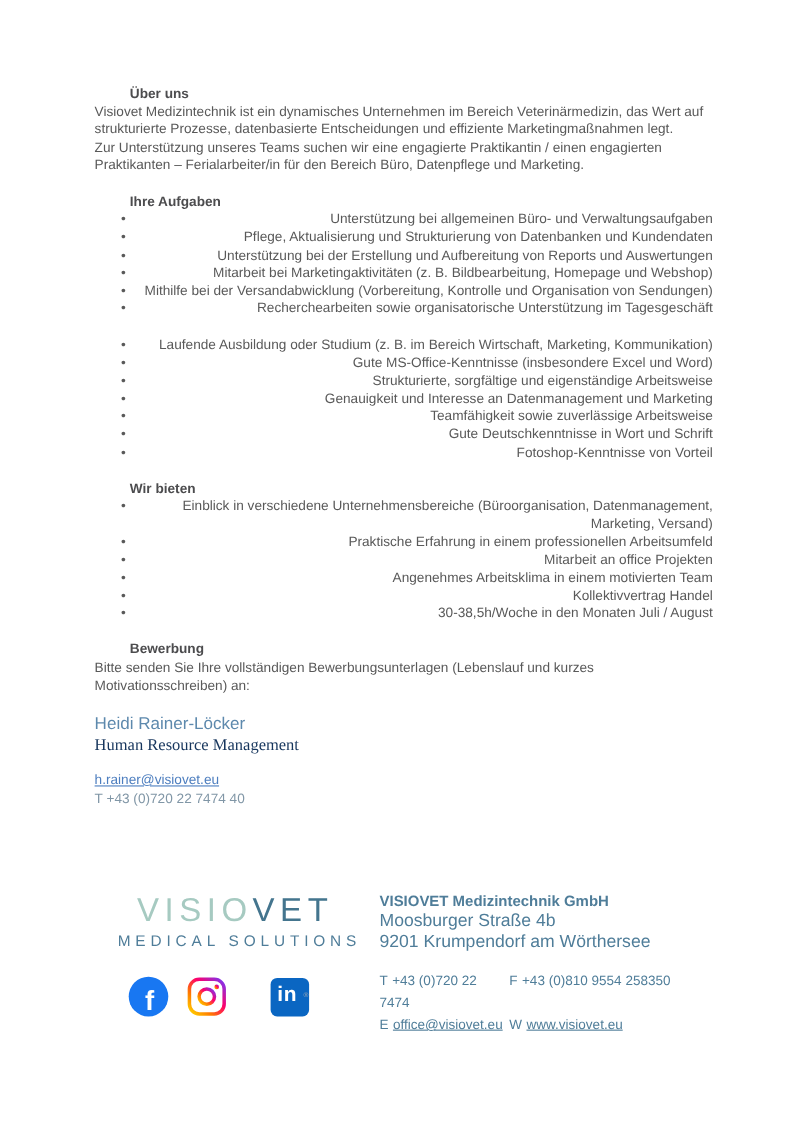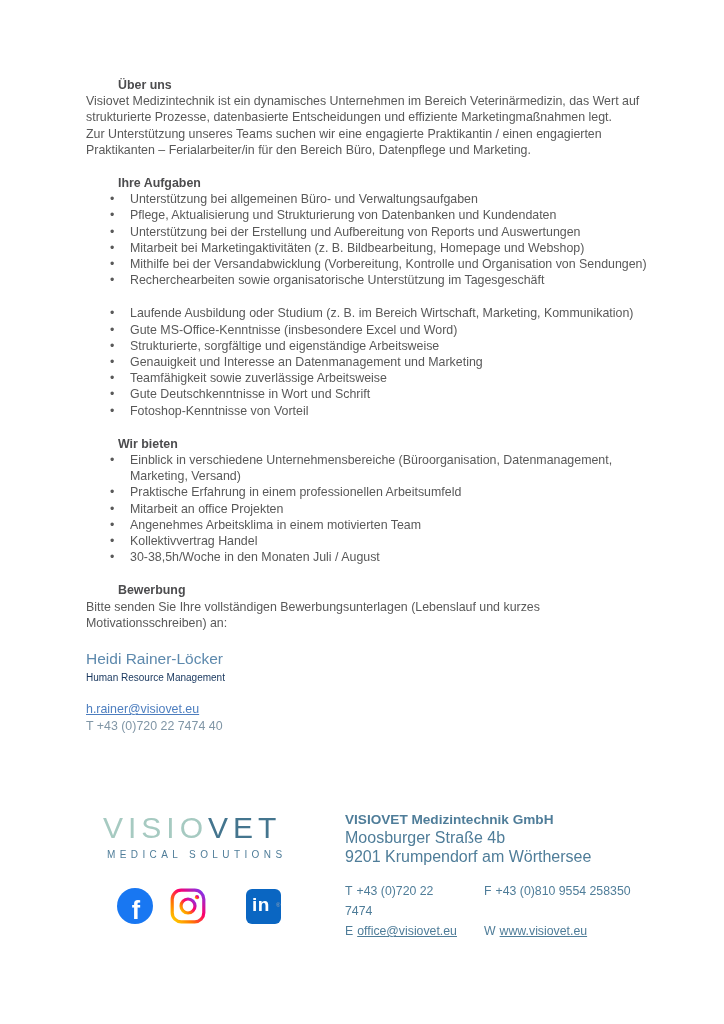--- a/index.html
+++ b/index.html
@@ -35,43 +35,44 @@
     width:562px;
   }
   .section{margin-top:17px;}
   .section:first-child{margin-top:0;}
   .section-heading{
     font-weight:bold;
     color:var(--heading-text);
     margin-left:32px;
   }
   .para{margin:0;}
-  .bullets{list-style:none;}
+  .bullets{list-style:none;text-align:right;}
   .bullet{
     position:relative;
     padding-left:44px;
   }
   .bullet::before{
     content:"\2022";
     position:absolute;
     left:24px;
     top:0;
   }
   
   .sig-name{
     margin-top:18px;
     font-size:15.5px;
     line-height:19px;
     color:var(--name-blue);
   }
   .sig-role{
-    font-size:10px;
+    font-size:15px;
     line-height:14px;
     color:var(--navy);
     margin-top:3px;
+    font-family:Liberation Serif, serif;
   }
   .sig-email{
     display:inline-block;
     margin-top:16px;
     color:var(--link-blue);
     text-decoration:underline;
   }
   .sig-phone{
     color:var(--phone-blue);
     margin-top:1px;
@@ -82,25 +83,26 @@
     left:103px;
     top:812px;
     width:200px;
   }
   .logo-line{
     font-size:30px;
     line-height:32px;
     letter-spacing:5px;
     font-weight:400;
     white-space:nowrap;
+    text-align:right;
   }
   .logo-light{color:var(--logo-light);}
   .logo-dark{color:var(--logo-dark);}
   .logo-sub{
-    font-size:10px;
+    font-size:14px;
     letter-spacing:4.4px;
     color:var(--footer-teal);
     margin-top:3px;
     margin-left:4px;
     white-space:nowrap;
   }
   .social-row{
     display:flex;
     align-items:center;
     gap:17px;
@@ -147,21 +149,20 @@
     line-height:18.6px;
   }
   .company-addr:first-of-type{margin-top:2px;}
   .contact-grid{
     margin-top:15px;
     font-size:12.3px;
   }
   .contact-row{
     display:flex;
     line-height:20px;
-    gap:21px;
   }
   .contact-cell-a{width:118px;}
   .contact-cell-b{flex:1;}
   .label-letter{margin-right:4px;}
   .footer-link{
     color:var(--footer-teal);
     text-decoration:underline;
     cursor:pointer;
   }
 </style>

